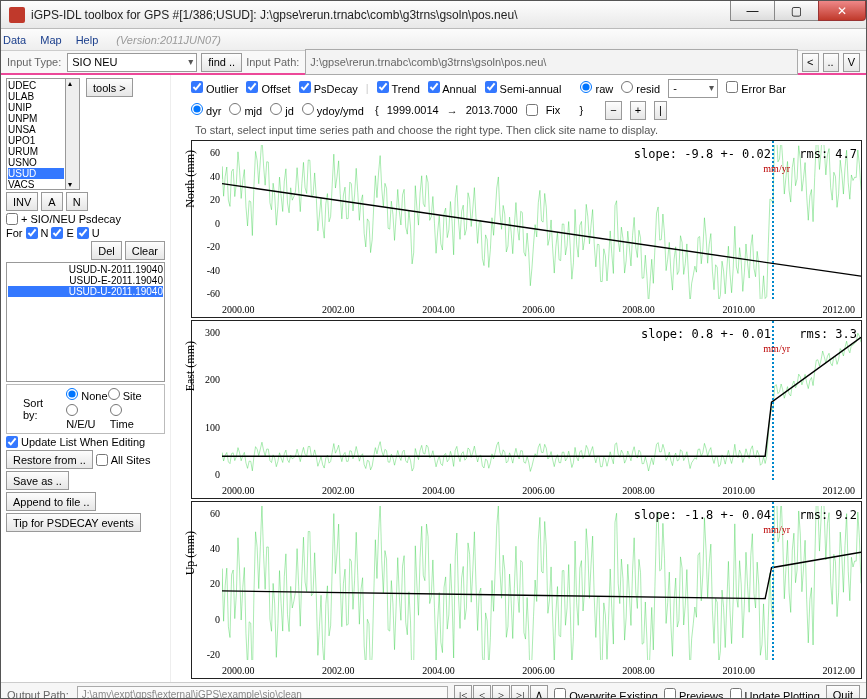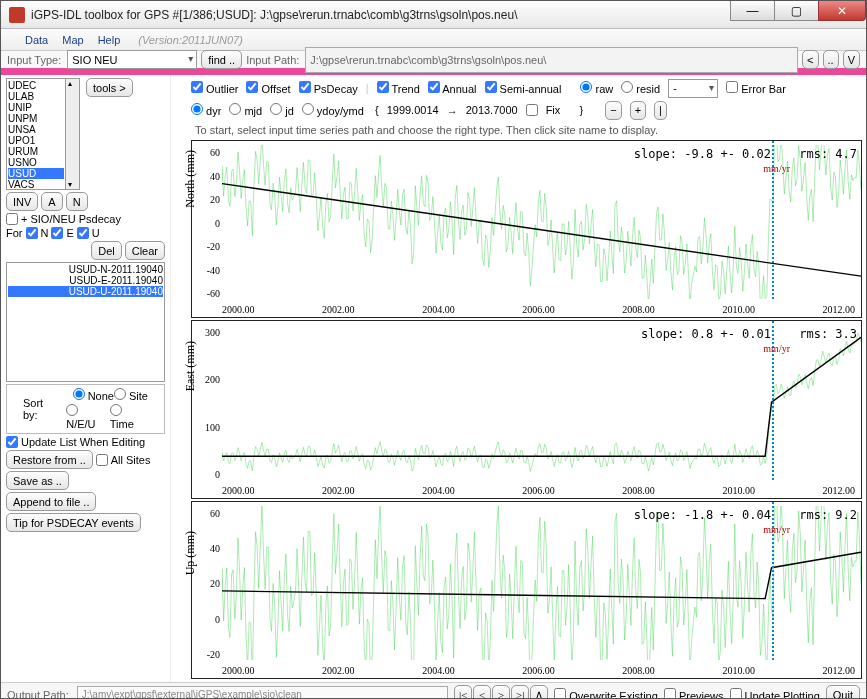--- a/index.html
+++ b/index.html
@@ -3,46 +3,46 @@
 <meta charset="utf-8">
 <style>
 * { box-sizing: border-box; margin: 0; padding: 0; }
 body { font-family: Tahoma, Arial, sans-serif; font-size: 11px; background: #fff; width: 867px; height: 699px; overflow: hidden; border: 1px solid #555; user-select: none; }
 .titlebar { height: 28px; background: linear-gradient(#fdfdfd,#e8e8e8); display: flex; align-items: center; padding-left: 8px; border-bottom: 1px solid #bbb; position: relative; }
 .titlebar .icon { width: 16px; height: 16px; background: #c0392b; margin-right: 6px; border-radius: 2px; }
 .titlebar-txt { font-size: 12px; color: #222; }
 .winbtns { position: absolute; right: 0; top: 0; display: flex; }
 .winbtn { width: 45px; height: 20px; border: 1px solid #888; border-top: none; display: flex; align-items: center; justify-content: center; font-size: 12px; background: linear-gradient(#fdfdfd,#ddd); margin-left: -1px; }
 .winbtn.close { background: linear-gradient(#e88,#c0392b); color:#fff; border-color:#933; width:48px; border-bottom-right-radius:4px;}
-.menubar { height: 22px; background: linear-gradient(#fcfcfc,#eee); border-bottom: 1px solid #ccc; display: flex; align-items: center; padding: 0 24px; gap: 14px; }
+.menubar { height: 22px; background: linear-gradient(#fcfcfc,#eee); border-bottom: 1px solid #ccc; display: flex; align-items: center; padding: 0 2px; gap: 14px; }
 .menubar .menu { color: #1a3e8c; cursor: pointer; }
 .menubar .ver { color: #999; font-style: italic; margin-left: 4px; }
-.toolbar1 { height: 24px; display: flex; align-items: center; padding: 2px 6px; gap: 4px; background:#f8f8f8; border-bottom:7px solid #ec4899;}
+.toolbar1 { height: 24px; display: flex; align-items: center; padding: 2px 6px; gap: 4px; background:#f8f8f8; border-bottom:2px solid #ec4899;}
 .lbl { color:#666; margin-right:2px;}
 .combo { border:1px solid #999; height:19px; background:#fff; padding:0 18px 0 4px; position:relative; width:130px; display:flex; align-items:center;}
 .combo:after{content:"▾"; position:absolute; right:3px; top:2px; font-size:10px; color:#555;}
-.btn { border:1px solid #999; background:linear-gradient(#fdfdfd,#e6e6e6); padding:1px 6px; height:19px; border-radius:5px; cursor:pointer; display:inline-flex; align-items:center;}
+.btn { border:1px solid #999; background:linear-gradient(#fdfdfd,#e6e6e6); padding:1px 6px; height:19px; border-radius:0; cursor:pointer; display:inline-flex; align-items:center;}
 .btn.sm{padding:1px 4px;}
 .input-path { flex:1; border:1px solid #aaa; background:#f3f3f3; color:#666; height:26px; padding:0 4px; display:flex; align-items:center;}
 .main { display:flex; height:607px;}
 .sidebar { width:170px; padding:3px 5px; display:flex; flex-direction:column; gap:2px; border-right:1px solid #eee;}
 .sitebox{display:flex;}
 .sitebox .list{border:1px solid #999; width:60px; height:112px; overflow:hidden; font-size:10px; line-height:11px; padding:1px;}
 .sitebox .list .sel{background:#3478ff; color:#fff;}
 .sitebox .scroll{width:14px; border:1px solid #999; border-left:none; background:#eee; position:relative;}
 .sitebox .scroll:before{content:"▴"; position:absolute; top:0; left:2px; font-size:8px;}
 .sitebox .scroll:after{content:"▾"; position:absolute; bottom:0; left:2px; font-size:8px;}
 .toolbtn-wrap{margin-left:6px; display:flex; align-items:flex-start;}
 .row{display:flex; gap:3px; align-items:center; flex-wrap:wrap;}
 input[type=checkbox]{width:12px; height:12px; accent-color:#3478ff;}
 .offbox{border:1px solid #999; height:120px; font-size:10px; line-height:11px; padding:1px;text-align:right;}
 .offbox .sel{background:#3478ff; color:#fff;}
 .sortbox{border:1px solid #bbb; padding:3px 16px; display:flex; align-items:center; gap:6px;}
 .radio-grp{display:flex; flex-direction:column; gap:2px;}
-.radio-row{display:flex; justify-content:flex-end;}
+.radio-row{display:flex; }
 input[type=radio]{width:12px; height:12px;}
 .chartarea{ flex:1; display:flex; flex-direction:column; padding:3px 4px; gap:2px;margin-left:16px;}
 .optrow{display:flex; align-items:center; gap:8px; flex-wrap:wrap; font-size:11px; min-height:20px;}
 .sep{color:#ccc;}
 .note{color:#555; font-size:11px; padding:2px 4px;}
 .plots{flex:1; display:flex; flex-direction:column; gap:2px;}
 .plot{flex:1; border:1px solid #222; position:relative; background:#fff; display:flex;}
 .plot .ylbl{position:absolute; left:-2px; top:50%; transform:rotate(-90deg) translateX(50%); transform-origin:left center; font-family:serif; font-size:12px;}
 .plot .yticks{width:30px; display:flex; flex-direction:column; justify-content:space-between; align-items:flex-end; padding:6px 2px 18px 0; font-family:serif; font-size:10px; color:#000;}
 .plot .chartbody{flex:1; position:relative; overflow:hidden;}

